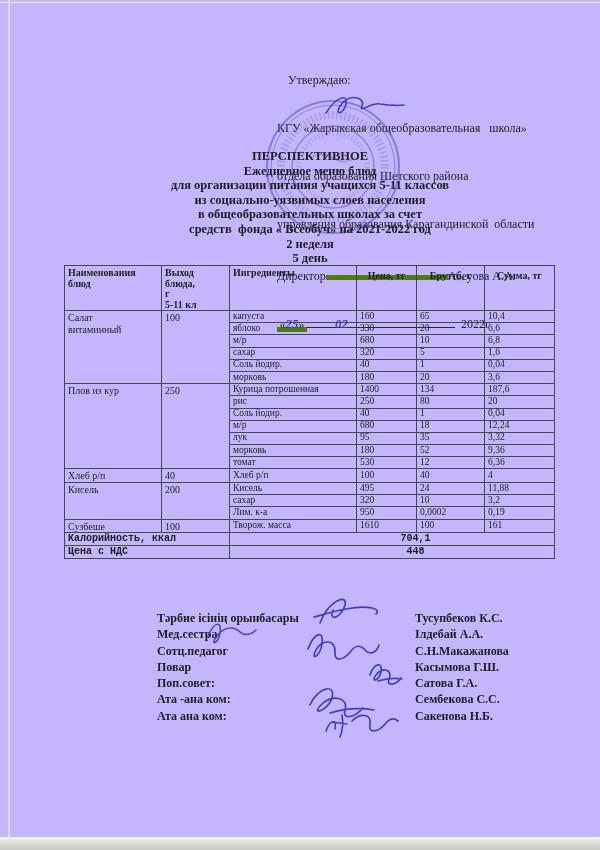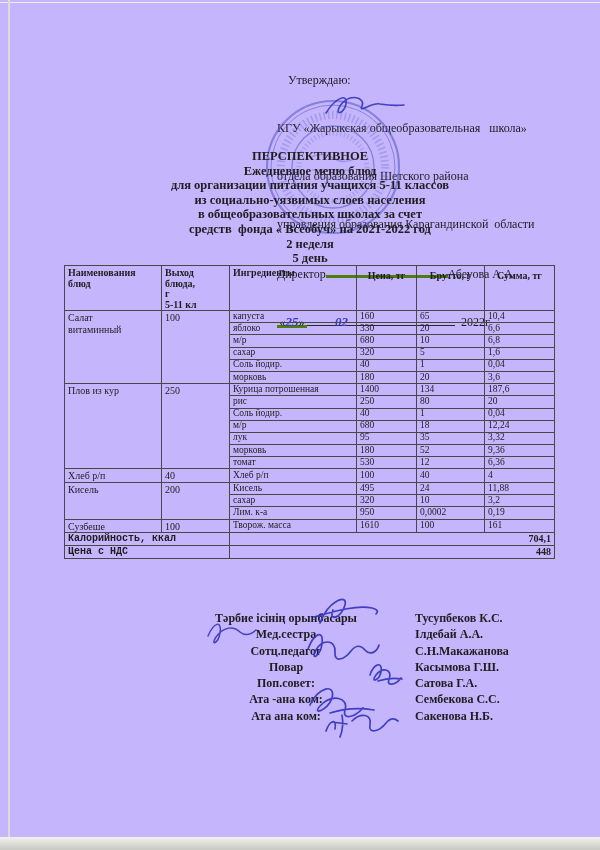--- a/index.html
+++ b/index.html
@@ -15,43 +15,43 @@
     background:#c4b5fd;
   }
   .scan-edge-left{position:absolute;left:8px;top:0;width:2px;height:842px;background:#dcdcd6;}
   .scan-edge-top{position:absolute;left:0;top:2px;width:600px;height:1px;background:#ededea;}
   .scan-edge-bottom{position:absolute;left:0;bottom:0;width:600px;height:13px;
     background:linear-gradient(#f2f2ee,#c9c9c3);}
   
   .approval{position:absolute;left:277px;top:40px;font-size:12px;line-height:16px;white-space:pre;}
   .approval .ind{padding-left:11px;}
   .director-line,.date-line{white-space:nowrap;}
-  .uline{display:inline-block;border-bottom:3px solid #4d7c0f;height:11px;vertical-align:baseline;}
+  .uline{display:inline-block;border-bottom:5px solid #4d7c0f;height:11px;vertical-align:baseline;}
   .hand{color:#3a3ac2;font-style:italic;font-weight:bold;font-size:13px;}
   .date-month-slot{display:inline-block;border-bottom:1px solid #2a2a2a;height:11px;width:120px;
     text-align:left;padding-left:28px;}
   
   .title-block{position:absolute;left:55px;top:149px;width:510px;text-align:center;
     font-weight:bold;font-size:12.5px;line-height:14.6px;}
   .title-block div{white-space:pre;}
   
   .menu-table{position:absolute;left:64px;top:265px;border-collapse:collapse;table-layout:fixed;
     font-size:9.5px;line-height:1.05;padding-left:28px;}
   .menu-table th,.menu-table td{border:1px solid #474747;padding:0 3px;overflow:hidden;}
   .menu-table th{font-weight:bold;font-size:10px;vertical-align:top;padding-top:2px;text-align:left;height:37px;}
   .menu-table th.cnum{text-align:center;padding-top:5px;}
   .menu-table th.prewrap{white-space:pre-line;}
   .menu-table td{height:11.2px;}
   .menu-table td.dish{vertical-align:top;font-size:10px;padding-top:1px;padding-right:16px;line-height:1.15;}
   .menu-table tr.tfoot-row td{font-weight:bold;font-size:10px;height:12px;}
   .menu-table td.flabel{text-align:left;font-family:Liberation Mono, monospace;}
-  .menu-table td.fvalue{text-align:right;padding-left:50px;}
+  .menu-table td.fvalue{text-align:center;padding-left:50px;font-family:Liberation Mono, monospace;}
   
   .signatures{position:absolute;left:157px;top:610px;font-weight:bold;font-size:12px;}
-  .sig-row{display:flex;height:16.3px;line-height:16.3px;text-align:center;}
+  .sig-row{display:flex;height:16.3px;line-height:16.3px;}
   .sig-label{width:258px;}
   .sig-name{padding-left:0;}
   
   .ink{position:absolute;pointer-events:none;}
 </style>
 </head>
 <body>
 
 <div class="page">
   <div class="scan-edge-top"></div>

